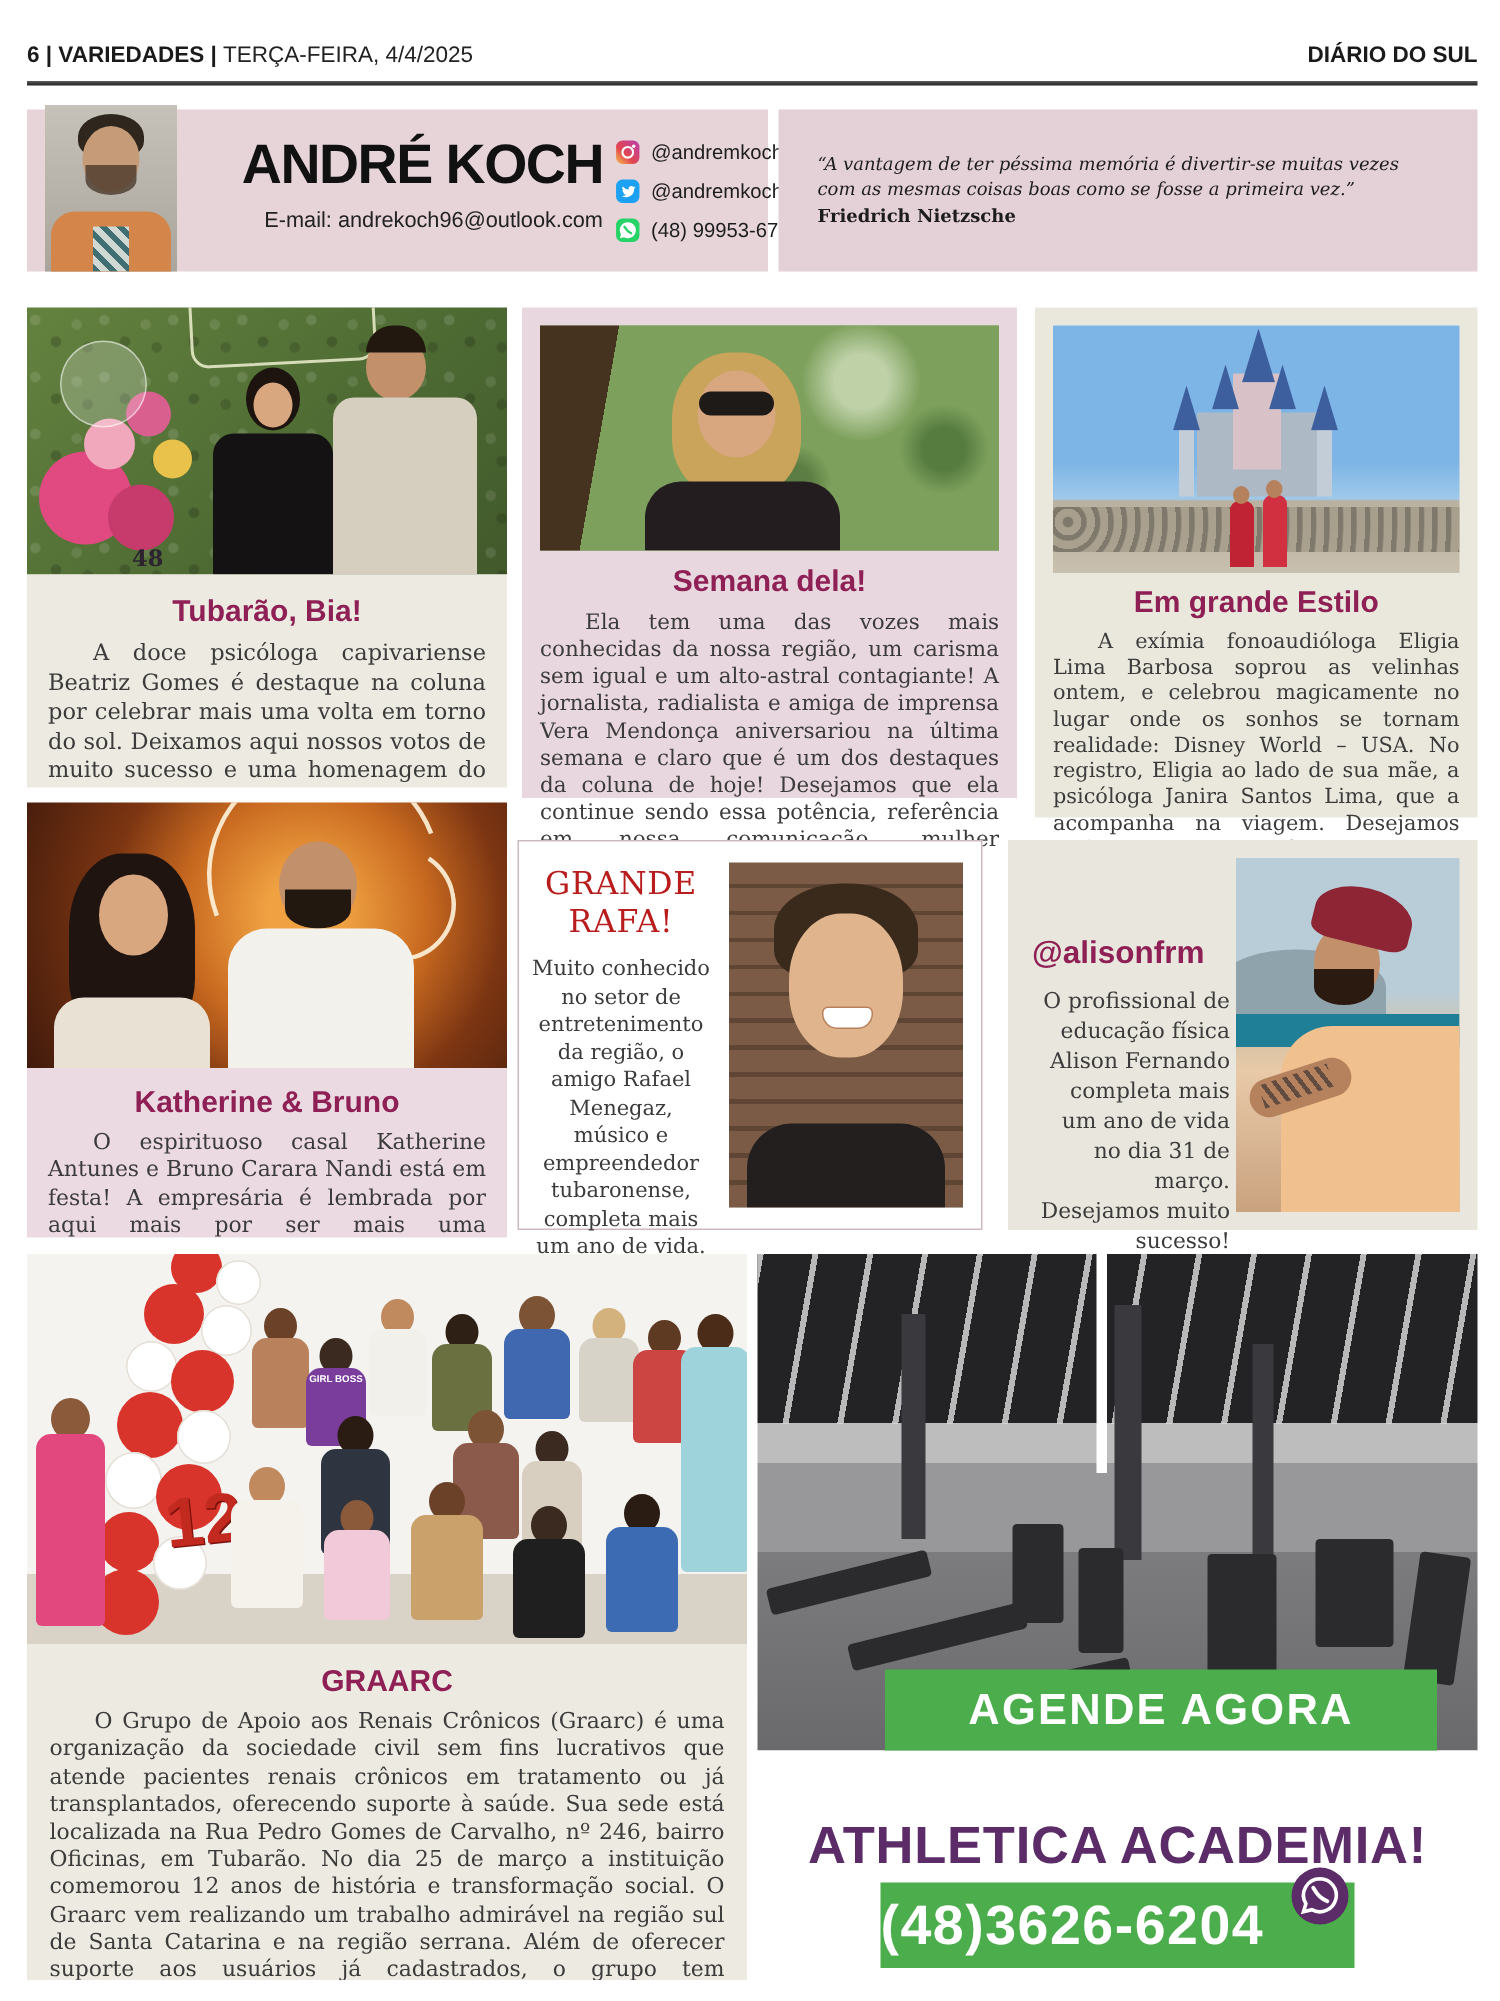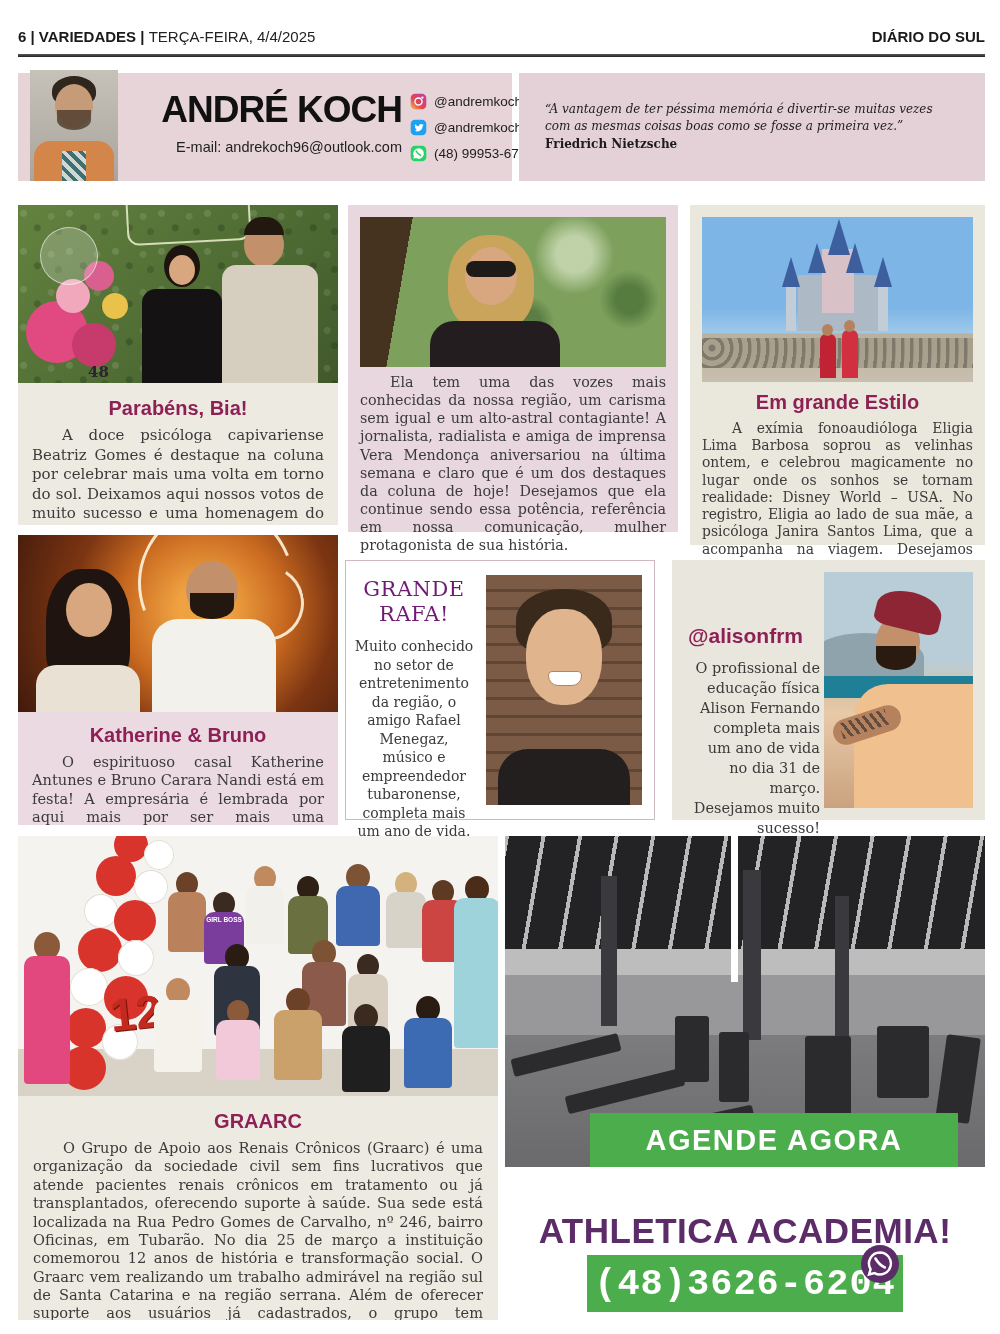--- a/index.html
+++ b/index.html
@@ -95,21 +95,21 @@
   .kat-face{position:absolute;left:48px;top:48px;width:46px;height:54px;border-radius:50%;background:#d9a77f;}
   .kat-top{position:absolute;left:18px;top:130px;width:104px;height:48px;border-radius:20px 20px 0 0;background:#e9e2d4;}
   .bru-head{position:absolute;left:168px;top:26px;width:52px;height:58px;border-radius:50%;background:#c2906a;}
   .bru-beard{position:absolute;left:172px;top:58px;width:44px;height:26px;border-radius:0 0 50% 50%;background:#23180f;}
   .bru-top{position:absolute;left:134px;top:84px;width:124px;height:94px;border-radius:26px 26px 0 0;background:#f3f1ec;}
   #c4-text{position:absolute;left:18px;top:712px;width:320px;height:113px;background:#ecdae2;padding:4px 14px;}
 
   #card5{position:absolute;left:345px;top:560px;width:310px;height:260px;background:#fff;
      border:1px solid #cfb9c1;box-sizing:border-box;}
   .rafa-col{position:absolute;left:0;top:0;width:136px;height:100%;padding:16px 8px;box-sizing:border-box;text-align:center;}
-  .rafa-title{font-family:"DejaVu Serif",serif;font-size:21px;line-height:1.2;color:#701a75;letter-spacing:.5px;}
+  .rafa-title{font-family:"DejaVu Serif",serif;font-size:21px;line-height:1.2;color:#b91c1c;letter-spacing:.5px;}
   .rafa-body{font-family:"DejaVu Serif",serif;font-size:14px;line-height:1.32;color:#3b3b3b;margin-top:10px;}
   #c5-photo{left:140px;top:14px;width:156px;height:230px;
      background:repeating-linear-gradient(0deg,#7b5b45 0 15px,#5f4534 15px 18px);}
   .rafa-hair{position:absolute;left:30px;top:14px;width:96px;height:64px;border-radius:48% 48% 30% 30%;background:#3a2a1c;}
   .rafa-face{position:absolute;left:40px;top:34px;width:76px;height:96px;border-radius:46%;background:#e0b48c;}
   .rafa-smile{position:absolute;left:62px;top:96px;width:32px;height:13px;border-radius:4px 4px 10px 10px;background:#fff;border:1px solid #b9805c;}
   .rafa-tee{position:absolute;left:12px;bottom:0;width:132px;height:56px;border-radius:30px 30px 0 0;background:#221f1e;}
 
   #card6{position:absolute;left:672px;top:560px;width:313px;height:260px;background:#e9e7dd;box-sizing:border-box;}
   .ali-col{position:absolute;left:16px;top:64px;width:132px;}
@@ -151,21 +151,21 @@
   .logo-box{position:absolute;left:205px;top:16px;width:106px;height:84px;background:#fff;
      display:flex;flex-direction:column;align-items:center;justify-content:flex-end;padding-bottom:7px;box-sizing:border-box;}
   .logo-name{color:#3aa935;font-weight:bold;font-style:italic;font-size:12.5px;letter-spacing:.5px;}
   .logo-sub{color:#7b2a82;font-weight:bold;font-size:8.5px;letter-spacing:2px;}
   .ad-white{position:absolute;left:0;top:331px;width:480px;height:153px;background:#fff;}
   .banner-green{position:absolute;left:85px;top:277px;width:368px;height:54px;background:#4bad4b;
      display:flex;align-items:center;justify-content:center;color:#fff;font-weight:bold;font-size:29px;letter-spacing:1.5px;}
   .ad-line1{position:absolute;left:0;top:338px;width:100%;text-align:center;color:#5b2c68;font-weight:bold;font-size:33px;letter-spacing:.5px;}
   .ad-line2{position:absolute;left:0;top:375px;width:100%;text-align:center;color:#5b2c68;font-weight:bold;font-size:35px;letter-spacing:.5px;}
   .phone-box{position:absolute;left:82px;top:419px;width:316px;height:57px;background:#4bad4b;
-     display:flex;align-items:center;justify-content:center;color:#fff;font-weight:bold;font-size:37px;letter-spacing:1px;font-family:Liberation Mono, monospace;}
+     display:flex;align-items:center;justify-content:flex-start;color:#fff;font-weight:bold;font-size:37px;letter-spacing:1px;}
   .wa-badge{position:absolute;right:2px;top:-12px;width:42px;height:42px;}
 </style>
 </head>
 <body>
 
 <div id="page">
 
   <div class="hdr">
     <div>
       <b>6 | VARIEDADES | </b><span class="date">TERÇA-FEIRA, 4/4/2025</span>
@@ -236,32 +236,33 @@
     <i class="bal" style="left:84px;top:88px;width:26px;height:26px;background:#e8c24a;"></i>
     <span class="bal-26" style="left:70px;top:158px;">48</span>
     <i class="sil-head" style="left:146px;top:40px;width:36px;height:42px;background:#1d1410;"></i>
     <i class="sil-head" style="left:151px;top:50px;width:26px;height:30px;background:#d9a77f;"></i>
     <i class="sil-body" style="left:124px;top:84px;width:80px;height:94px;background:#151214;"></i>
     <i class="sil-head" style="left:226px;top:18px;width:40px;height:44px;background:#c2906a;"></i>
     <i class="sil-head" style="left:226px;top:12px;width:40px;height:18px;background:#23180f;border-radius:20px 20px 0 0;"></i>
     <i class="sil-body" style="left:204px;top:60px;width:96px;height:118px;background:#d6cfc0;"></i>
   </div>
   <div id="c1-text" class="card-text">
-    <h2 class="art-title">Parabéns, Bia!</h2>
+    <h2 class="art-title">Tubarão, Bia!</h2>
     <p class="art-body">A doce psicóloga capivariense Beatriz Gomes é destaque na coluna por celebrar mais uma volta em torno do sol. Deixamos aqui nossos votos de muito sucesso e uma homenagem do namorado, Rafael Silva, que aparece no registro com Bia.</p>
   </div>
 
   <div id="card2">
     <div id="c2-photo" class="photo">
       <i class="foliage"></i>
       <i class="vera-hair"></i>
       <i class="vera-face"></i>
       <i class="vera-glass"></i>
       <i class="vera-top"></i>
     </div>
+    <h2 class="art-title" style="margin-top:10px;">Semana dela!</h2>
     <p class="art-body" style="font-size:14.3px;line-height:1.27;">Ela tem uma das vozes mais conhecidas da nossa região, um carisma sem igual e um alto-astral contagiante! A jornalista, radialista e amiga de imprensa Vera Mendonça aniversariou na última semana e claro que é um dos destaques da coluna de hoje! Desejamos que ela continue sendo essa potência, referência em nossa comunicação, mulher protagonista de sua história.</p>
   </div>
 
   <div id="card3">
     <div id="c3-photo" class="photo">
       <div class="castle">
         <i class="wall"></i>
         <i class="keep"></i>
         <i class="tower" style="left:6px;bottom:0;height:46px;"></i>
         <i class="cone" style="left:2px;top:22px;"></i>

